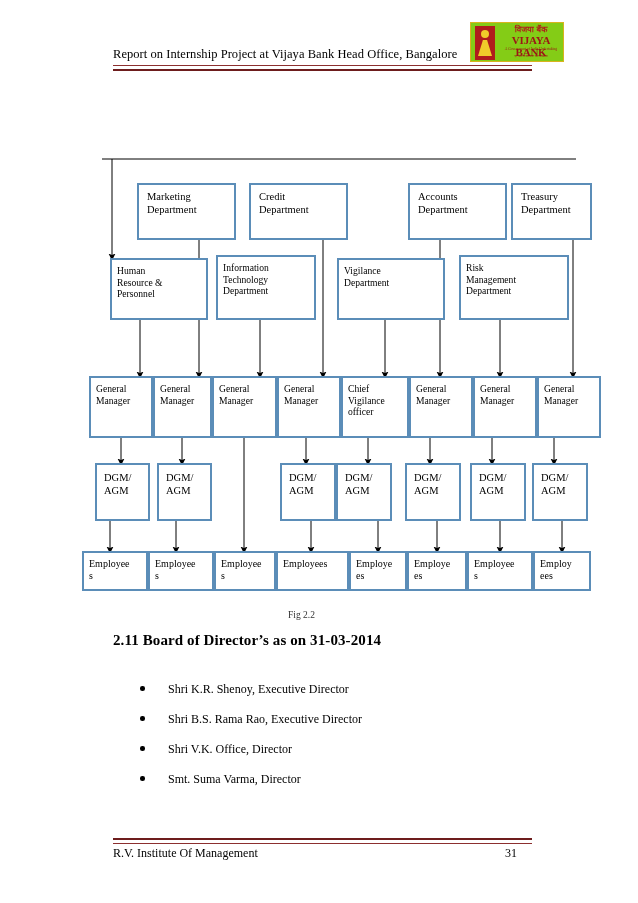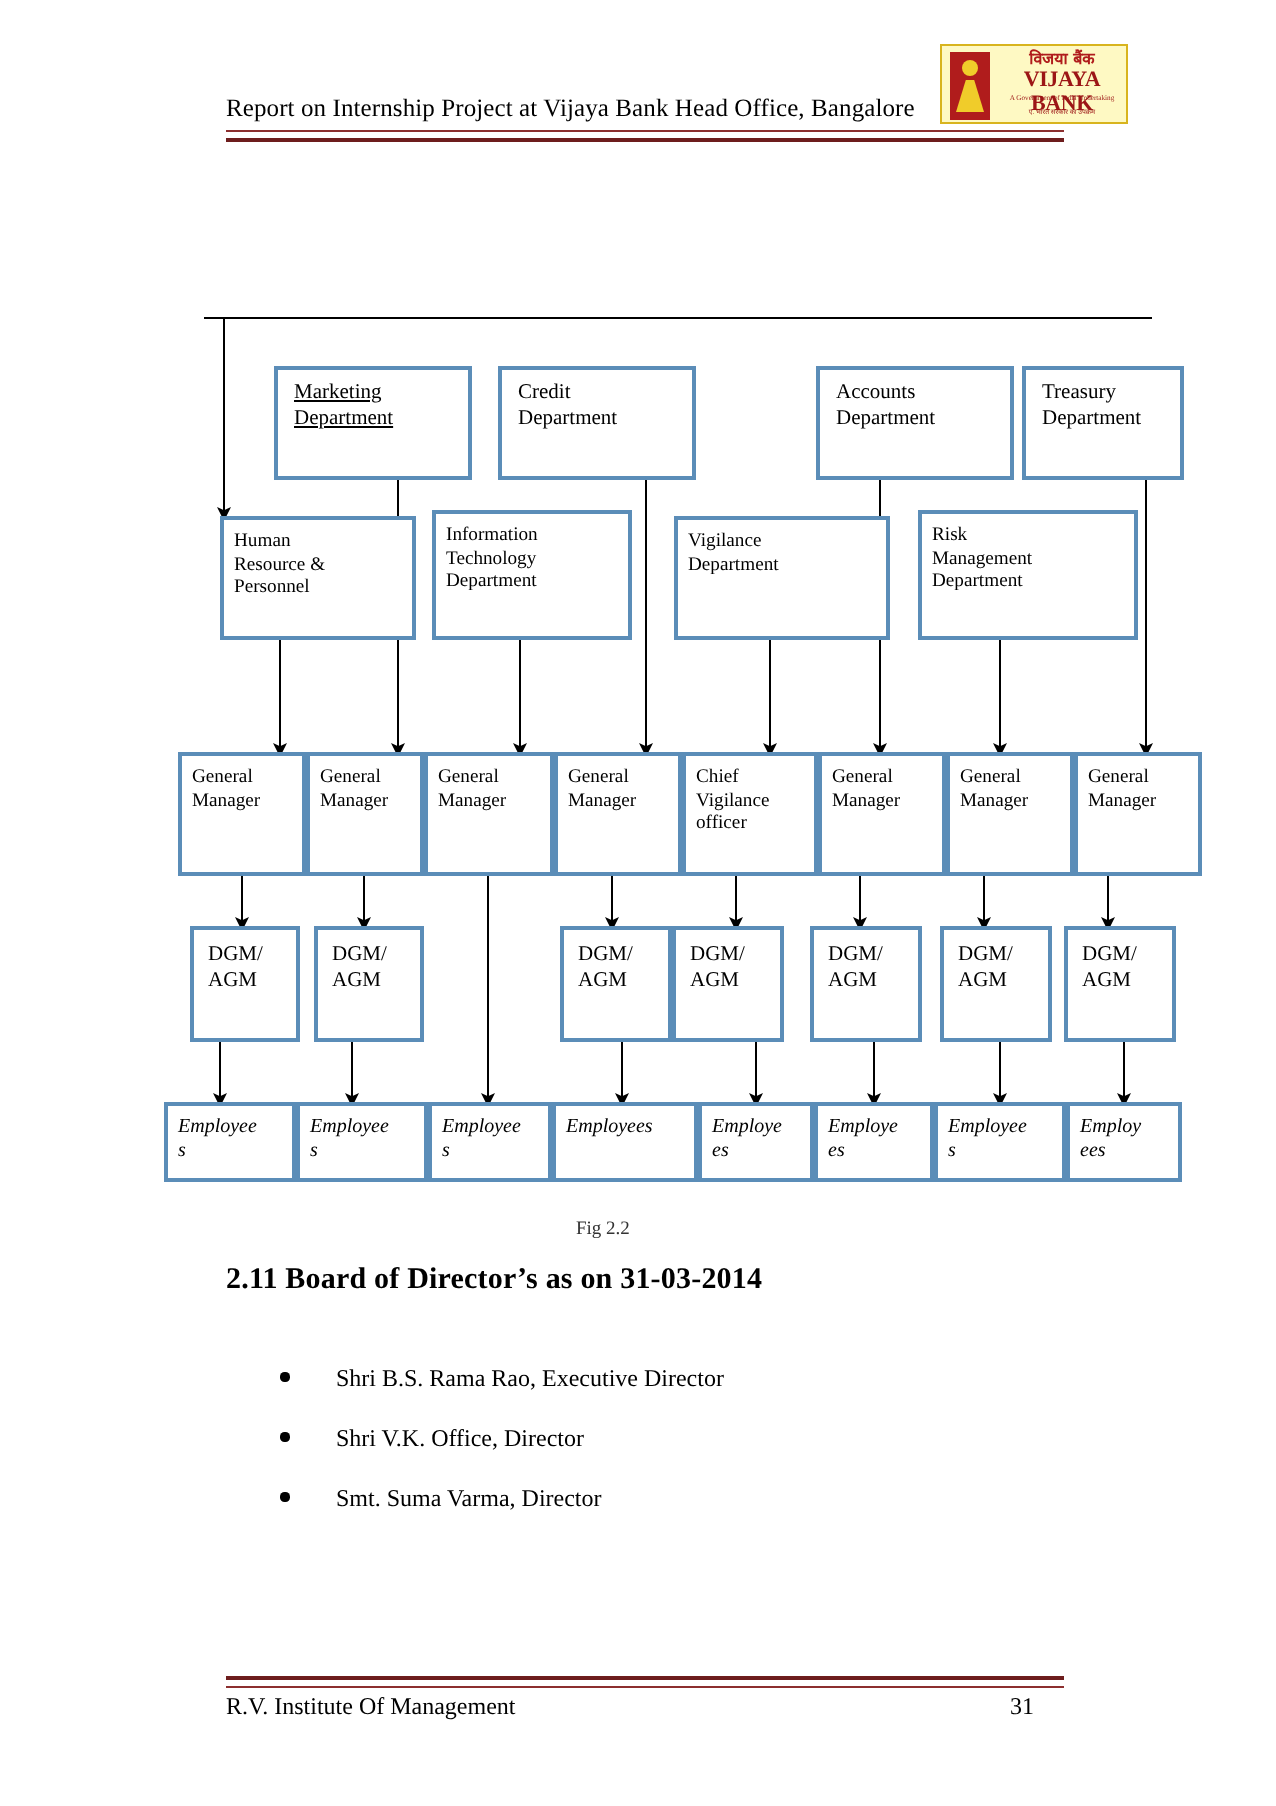--- a/index.html
+++ b/index.html
@@ -51,21 +51,21 @@
     box-sizing: content-box;
   }
 
   
   .logo {
     position: absolute;
     left: 470px;
     top: 22px;
     width: 94px;
     height: 40px;
-    background: #fef9c3;
+    background: #84cc16;
     border: 1px solid #d8b41e;
     box-sizing: border-box;
     overflow: hidden;
   }
   .logo-figure {
     position: absolute;
     left: 4px;
     top: 3px;
     width: 20px;
     height: 34px;
@@ -166,21 +166,20 @@
   }
   .node.dgm {
     padding: 6px 0 0 7px;
     font-size: 10.5px;
     line-height: 13px;
   }
   .node.emp {
     padding: 5px 0 0 5px;
     font-size: 10px;
     line-height: 12px;
-    font-style: italic;
   }
   .fig-caption {
     position: absolute;
     left: 288px;
     top: 460px;
     font-size: 9.5px;
     color: #333;
   }
 
   
@@ -298,21 +297,21 @@
         <line x1="110" y1="371" x2="110" y2="400" marker-end="url(#arrow)"></line>
         <line x1="176" y1="371" x2="176" y2="400" marker-end="url(#arrow)"></line>
         <line x1="311" y1="371" x2="311" y2="400" marker-end="url(#arrow)"></line>
         <line x1="378" y1="371" x2="378" y2="400" marker-end="url(#arrow)"></line>
         <line x1="437" y1="371" x2="437" y2="400" marker-end="url(#arrow)"></line>
         <line x1="500" y1="371" x2="500" y2="400" marker-end="url(#arrow)"></line>
         <line x1="562" y1="371" x2="562" y2="400" marker-end="url(#arrow)"></line>
       </g>
     </svg>
 
-    <div class="node" style="left:137px; top:33px; width:99px; height:57px;text-decoration:underline;">Marketing<br>Department</div>
+    <div class="node" style="left:137px; top:33px; width:99px; height:57px;">Marketing<br>Department</div>
     <div class="node" style="left:249px; top:33px; width:99px; height:57px;">Credit<br>Department</div>
     <div class="node" style="left:381px; top:33px; width:99px; height:57px;margin-left:27px;">Accounts<br>Department</div>
     <div class="node" style="left:511px; top:33px; width:81px; height:57px;">Treasury<br>Department</div>
 
     <div class="node tight" style="left:110px; top:108px; width:98px; height:62px;">Human<br>Resource &amp;<br>Personnel</div>
     <div class="node tight" style="left:216px; top:105px; width:100px; height:65px;">Information<br>Technology<br>Department</div>
     <div class="node tight" style="left:337px; top:108px; width:108px; height:62px;">Vigilance<br>Department</div>
     <div class="node tight" style="left:459px; top:105px; width:110px; height:65px;">Risk<br>Management<br>Department</div>
 
     <div class="node tight" style="left:89px; top:226px; width:64px; height:62px;">General<br>Manager</div>
@@ -340,20 +339,24 @@
     <div class="node emp" style="left:407px; top:401px; width:60px; height:40px;">Employe<br>es</div>
     <div class="node emp" style="left:467px; top:401px; width:66px; height:40px;">Employee<br>s</div>
     <div class="node emp" style="left:533px; top:401px; width:58px; height:40px;">Employ<br>ees</div>
 
     <div class="fig-caption">Fig 2.2</div>
   </div>
 
   <div class="section-heading">2.11 Board of Director’s as on 31-03-2014</div>
 
   <ul class="bullet-list">
+    <li>
+      <span class="dot"></span>
+      <span>Shri K.R. Shenoy, Executive Director</span>
+    </li>
     <li>
       <span class="dot"></span>
       <span>Shri B.S. Rama Rao, Executive Director</span>
     </li>
     <li>
       <span class="dot"></span>
       <span>Shri V.K. Office, Director</span>
     </li>
     <li>
       <span class="dot"></span>

